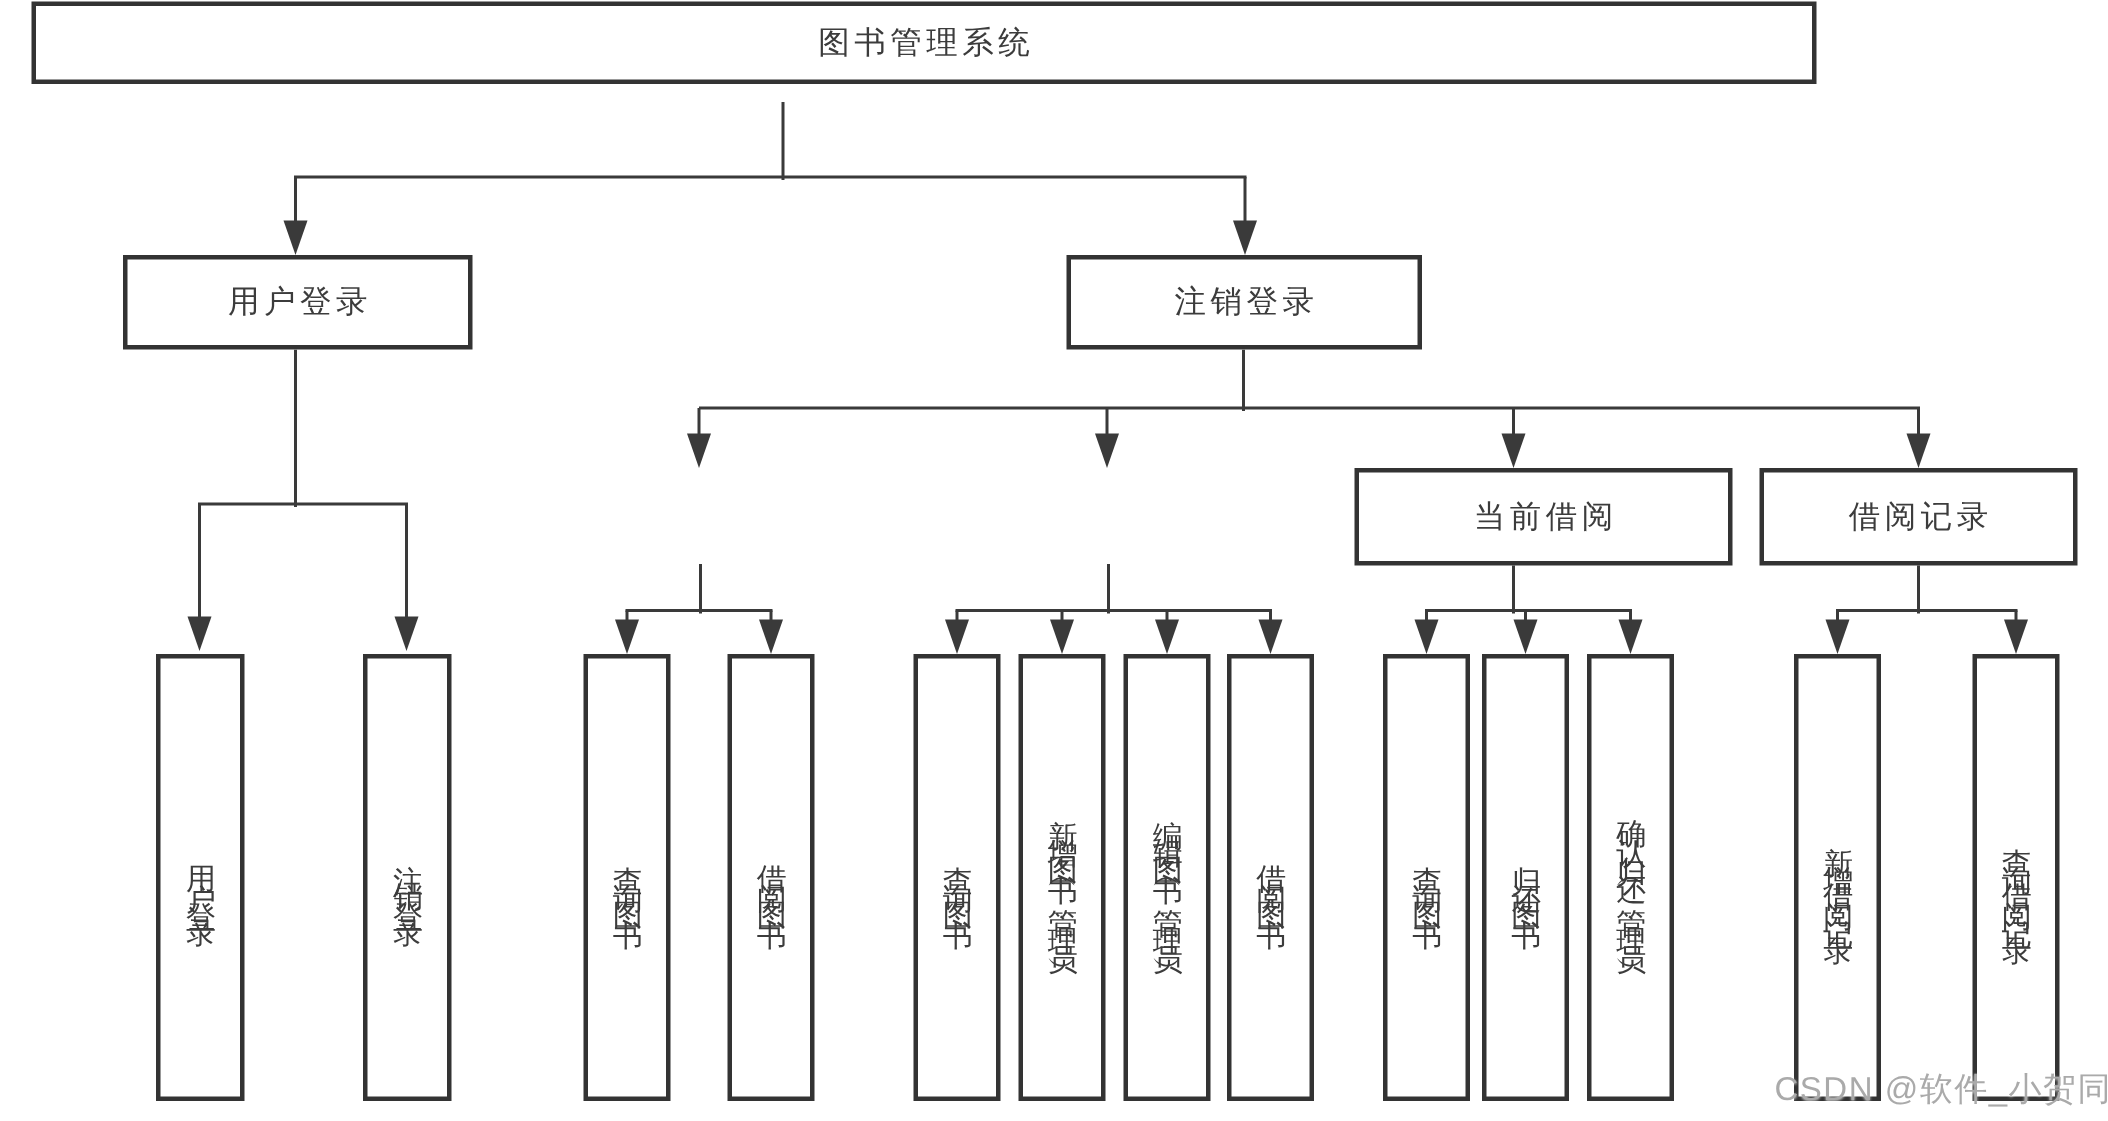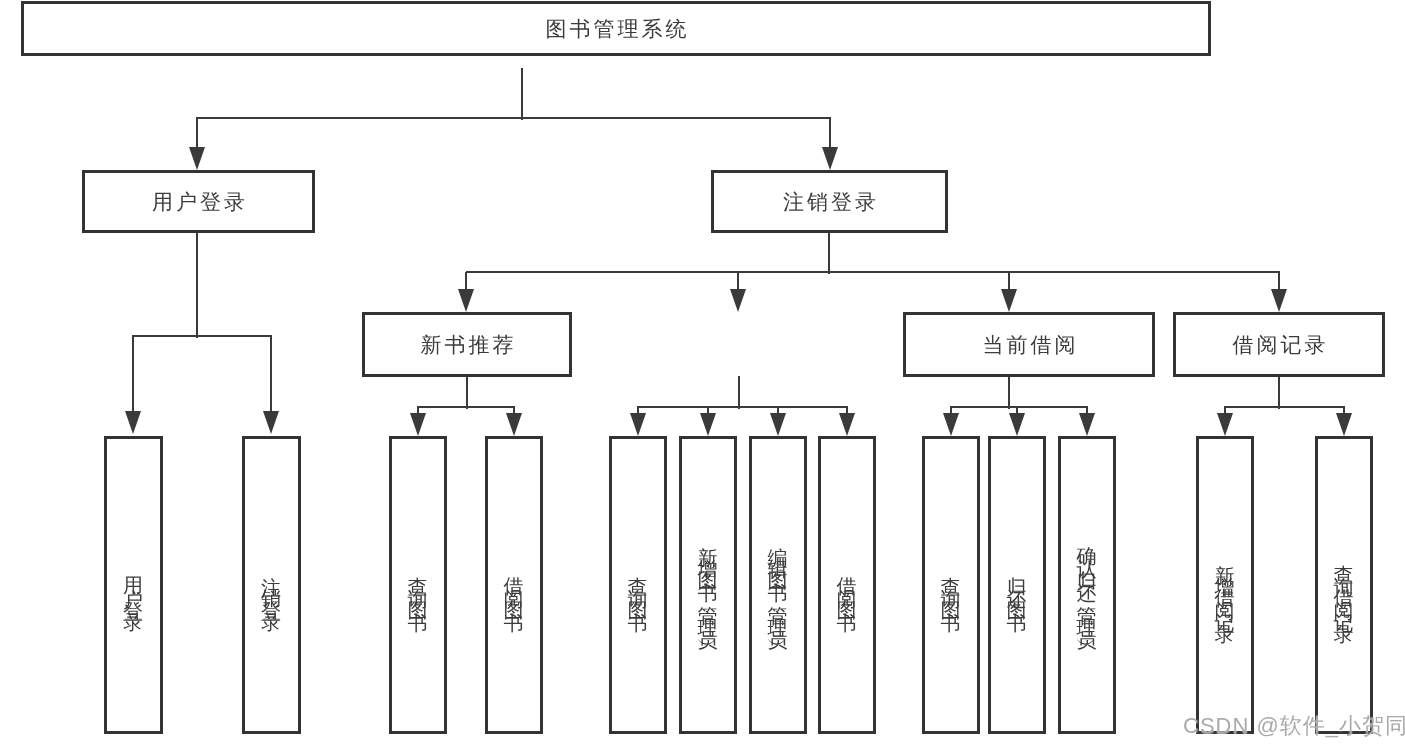--- a/index.html
+++ b/index.html
@@ -68,23 +68,20 @@
     <span>图书管理系统</span>
   </div>
 
   <div class="node hnode" style="left:82px;top:170px;width:233px;height:63px">
     <span>用户登录</span>
   </div>
   <div class="node hnode" style="left:711px;top:170px;width:237px;height:63px">
     <span>注销登录</span>
   </div>
 
-  <div class="node hnode" style="left:362px;top:312px;width:210px;height:65px">
-    <span>新书推荐</span>
-  </div>
   <div class="node hnode" style="left:903px;top:312px;width:252px;height:65px">
     <span>当前借阅</span>
   </div>
   <div class="node hnode" style="left:1173px;top:312px;width:212px;height:65px">
     <span>借阅记录</span>
   </div>
 
   <div class="node vnode" style="left:104px;top:436px;width:59px;height:298px">
     <span class="vtext">用户登录</span>
   </div>

